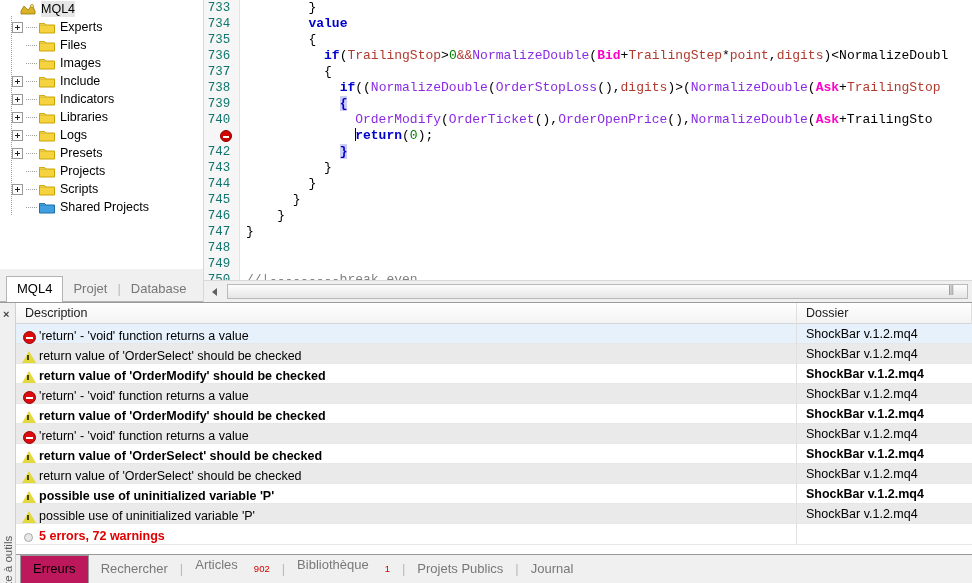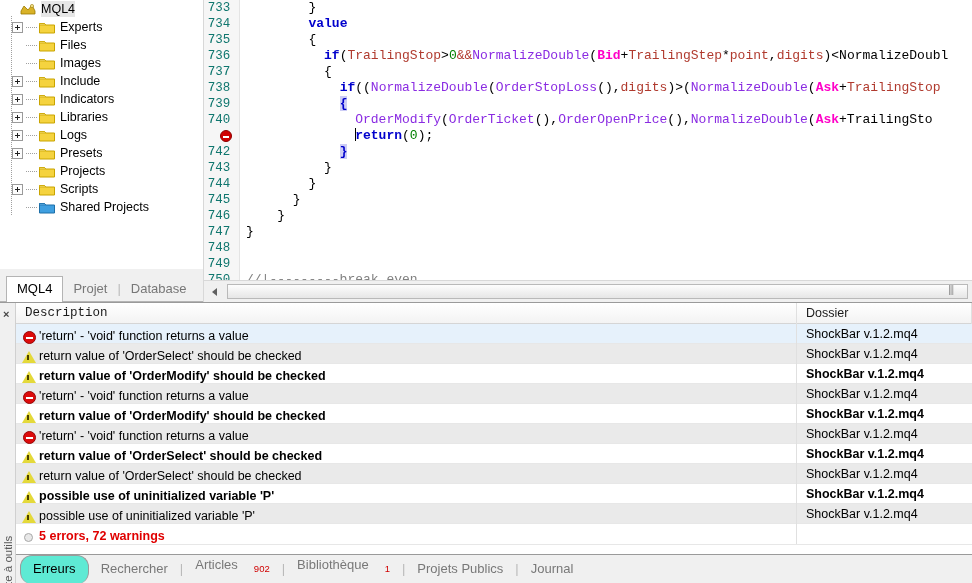--- a/index.html
+++ b/index.html
@@ -239,21 +239,21 @@
     background: linear-gradient(to bottom, #ffffff, #f3f3f3);
     border-bottom: 1px solid #d5d5d5;
     font-size: 12.5px;
   }
   .ghead .hcell {
     padding: 3px 0 0 9px;
     color: #1a1a1a;
     border-right: 1px solid #e0e0e0;
     height: 21px;
   }
-  .col-desc { width: 781px; flex: 0 0 781px; font-family: Liberation Mono, monospace; }
+  .col-desc { width: 781px; flex: 0 0 781px; }
   .col-file { flex: 1 1 auto; }
   .grow {
     display: flex; height: 20px; font-size: 12.5px;
     border-bottom: 1px solid #e7e7e7;
     align-items: center;
   }
   .grow.sel { background: #e6f1fb; }
   .grow.odd { background: #eaeaea; }
   .grow.even { background: #ffffff; font-weight: bold; }
   .gcell-desc {
@@ -309,26 +309,26 @@
     border-top: 1px solid #9a9a9a;
     display: flex; align-items: flex-end;
     padding-left: 4px;
   }
   .btab {
     font-size: 13px; color: #787878;
     padding: 5px 12px 7px 12px; line-height: 15px;
     white-space: nowrap;
   }
   .btab.active {
-    color: #000; background: #5eead4;
+    color: #000; background: #be185d;
     border-left: 1px solid #9a9a9a;
     border-top: 1px solid #9a9a9a;
     border-right: 1px solid #9a9a9a;
     margin-bottom: -1px; padding-bottom: 8px;
-    position: relative; z-index: 3; border-radius: 12px;
+    position: relative; z-index: 3;
   }
   .btab sub {
     color: #d00000; font-size: 9.5px; vertical-align: -3px;
     margin-left: 16px;
   }
   .btab-sep { color: #b9b9b9; padding-bottom: 7px; font-size: 13px; }
 </style>
 </head>
 <body>
 

